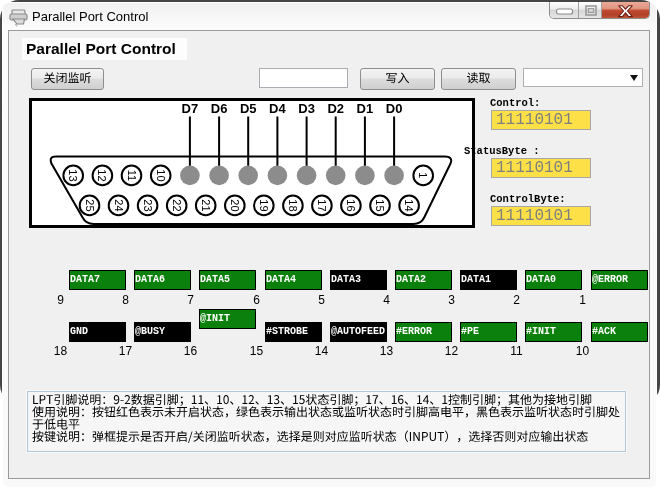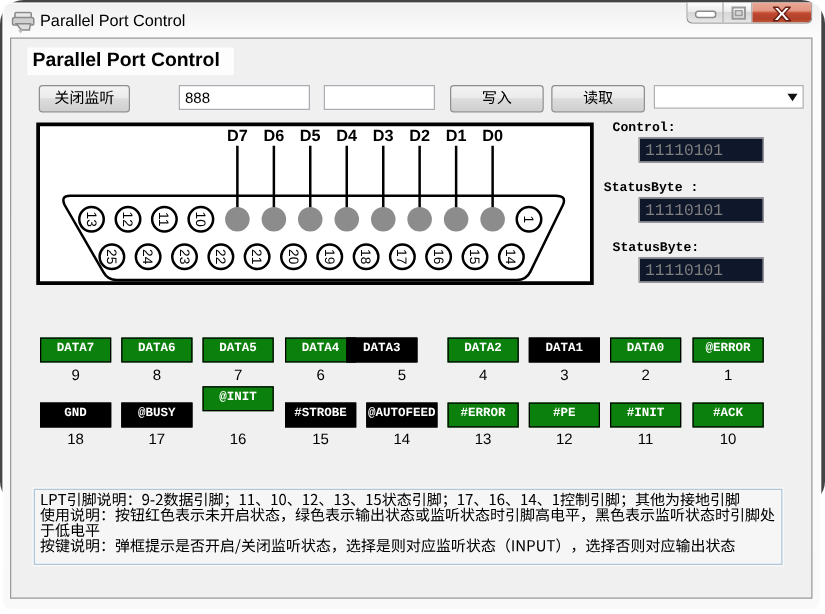--- a/index.html
+++ b/index.html
@@ -19,24 +19,24 @@
 #hdr { position:absolute; left:13px; top:7px; width:165px; height:22px; background:#fdfdfd;
   font-size:15.5px; font-weight:bold; line-height:21px; padding-left:4px; white-space:nowrap; }
 .btn { position:absolute; height:22px; background:linear-gradient(#f3f3f3,#ebebeb 45%,#dddddd 50%,#cfcfcf);
   border:1px solid #8e8e8e; border-radius:3px; }
 .inp { position:absolute; height:20px; background:#fff; border:1px solid #abadb3;
   font-size:12px; line-height:18px; padding-left:4px; color:#000; }
 #combo { position:absolute; left:514px; top:37px; width:120px; height:19px; background:#fff; border:1px solid #b0b0b0; }
 #combo:after { content:""; position:absolute; right:4px; top:6px; border:4.5px solid transparent; border-top:6px solid #111; }
 #dbox { position:absolute; left:20px; top:67px; width:446px; height:130px; background:#fff; border:3px solid #000; }
 .mlab { position:absolute; font-family:"Liberation Mono",monospace; font-weight:bold; font-size:10.5px; color:#000; white-space:nowrap; }
-.mfield { position:absolute; left:482px; width:100px; height:20px; background:#0f172a; border:1px solid #a7a7a7;
-  font-family:"Liberation Mono",monospace; font-size:13px; color:#7f7f7f; line-height:19px; padding-left:4px;margin-left:20px; }
-.plab { position:absolute; width:57px; height:20px; border:1px solid #000; color:#fff; text-align:center;
-  font-family:"Liberation Mono",monospace; font-weight:bold; font-size:10px; line-height:18px; white-space:nowrap; overflow:hidden; }
+.mfield { position:absolute; left:482px; width:100px; height:20px; background:#fde047; border:1px solid #a7a7a7;
+  font-family:"Liberation Mono",monospace; font-size:16px; color:#7f7f7f; line-height:19px; padding-left:4px; }
+.plab { position:absolute; width:57px; height:20px; border:1px solid #000; color:#fff; text-align:left;
+  font-family:"Liberation Mono",monospace; font-weight:bold; font-size:10px; line-height:18px; white-space:nowrap; overflow:hidden;margin-left:37px; }
 .lg { background:#0c800c; }
 .lk { background:#000; }
 .pnum { position:absolute; width:57px; text-align:center; font-size:12px; color:#000; }
 #note { position:absolute; left:18px; top:360px; width:599px; height:61px; background:#f6f6f6;
   border:1px solid #afc7d8; box-shadow: 0 0 0 1px #fafafa; }
 </style></head><body>
 <div id="win">
   <div id="frame"></div>
   <svg width="20" height="18" viewBox="0 0 20 18" style="position:absolute;left:9px;top:9px">
       <rect x="3" y="1" width="13" height="5" rx="1" fill="#e8e8e8" stroke="#8a8a8a" stroke-width="1.2"></rect>
@@ -63,21 +63,20 @@
         </svg>
       </div>
   </div>
   <div id="client">
     <div id="hdr">Parallel Port Control</div>
     <div class="btn" style="left:22px;top:37px;width:73px">
         <svg width="73" height="22" viewBox="0 0 73 22" style="position:absolute;left:-1px;top:-1px">
           <path d="M15.2 4.8C15.7 5.4 16.2 6.3 16.4 6.8H14.0V7.7H18.0V9.2C18.0 9.4 18.0 9.6 18.0 9.9H13.3V10.8H17.8C17.4 12.1 16.3 13.4 13.1 14.5C13.3 14.7 13.6 15.1 13.7 15.3C16.8 14.2 18.1 12.8 18.7 11.4C19.7 13.3 21.2 14.6 23.4 15.2C23.5 15.0 23.8 14.6 24.0 14.4C21.8 13.8 20.2 12.5 19.3 10.8H23.7V9.9H19.0L19.1 9.2V7.7H23.1V6.8H20.7C21.1 6.2 21.6 5.4 22.0 4.7L21.0 4.3C20.7 5.1 20.2 6.1 19.7 6.8H16.4L17.2 6.4C17.0 5.8 16.5 5.0 15.9 4.4Z M25.6 7.0V15.3H26.5V7.0ZM25.7 4.8C26.3 5.4 27.0 6.1 27.2 6.6L28.0 6.1C27.7 5.6 27.0 4.9 26.4 4.4ZM31.3 6.6V8.2H27.4V9.1H30.7C29.9 10.4 28.5 11.6 26.9 12.5C27.1 12.6 27.3 12.9 27.5 13.1C29.0 12.3 30.3 11.1 31.3 9.8V13.1C31.3 13.3 31.2 13.4 31.0 13.4C30.8 13.4 30.1 13.4 29.4 13.4C29.5 13.6 29.7 14.0 29.7 14.2C30.7 14.2 31.3 14.2 31.7 14.1C32.1 14.0 32.2 13.7 32.2 13.2V9.1H33.9V8.2H32.2V6.6ZM28.8 4.9V5.8H34.6V14.2C34.6 14.3 34.5 14.4 34.3 14.4C34.2 14.4 33.6 14.4 33.1 14.4C33.2 14.6 33.3 15.0 33.3 15.2C34.1 15.2 34.7 15.2 35.0 15.1C35.3 14.9 35.5 14.7 35.5 14.2V4.9Z M44.1 8.1C45.0 8.7 46.0 9.6 46.5 10.1L47.2 9.6C46.7 9.0 45.6 8.2 44.8 7.6ZM40.3 4.3V10.0H41.2V4.3ZM38.0 4.7V9.6H38.8V4.7ZM43.9 4.3C43.5 6.1 42.7 7.7 41.6 8.8C41.9 8.9 42.2 9.2 42.4 9.3C43.0 8.7 43.5 7.8 44.0 6.8H47.8V6.0H44.3C44.5 5.5 44.6 5.0 44.8 4.5ZM38.4 10.7V14.2H37.1V15.0H48.0V14.2H46.7V10.7ZM39.3 14.2V11.5H40.9V14.2ZM41.7 14.2V11.5H43.3V14.2ZM44.2 14.2V11.5H45.8V14.2Z M54.2 5.5V8.7C54.2 10.5 54.1 13.0 52.8 14.7C53.0 14.8 53.4 15.1 53.5 15.3C54.8 13.5 55.1 11.0 55.1 9.0H57.4V15.3H58.4V9.0H59.9V8.2H55.1V6.2C56.6 5.9 58.2 5.5 59.4 5.0L58.6 4.3C57.6 4.8 55.8 5.3 54.2 5.5ZM49.4 5.4V13.3H50.3V12.4H52.7V5.4ZM50.3 6.2H51.8V11.5H50.3Z" fill="#000"></path>
         </svg>
       </div>
-    <div class="inp" style="left:134px;top:37px;width:105px">888</div>
     <div class="inp" style="left:250px;top:37px;width:89px"></div>
     <div class="btn" style="left:351px;top:37px;width:75px">
         <svg width="75" height="22" viewBox="0 0 75 22" style="position:absolute;left:-1px;top:-1px">
           <path d="M26.4 4.9V7.3H27.3V5.8H35.6V7.3H36.6V4.9ZM26.6 11.8V12.7H33.4V11.8ZM29.1 6.0C28.8 7.4 28.4 9.4 28.1 10.5H34.4C34.2 12.9 33.9 13.9 33.6 14.2C33.5 14.3 33.3 14.4 33.0 14.4C32.7 14.4 31.9 14.3 31.1 14.3C31.3 14.5 31.4 14.9 31.4 15.1C32.2 15.2 33.0 15.2 33.3 15.2C33.8 15.1 34.1 15.1 34.4 14.8C34.8 14.3 35.1 13.1 35.4 10.1C35.4 10.0 35.4 9.7 35.4 9.7H29.2L29.6 8.2H35.1V7.4H29.7L30.0 6.1Z M41.0 5.3C41.8 5.9 42.4 6.5 43.0 7.3C42.2 10.7 40.7 13.1 38.0 14.5C38.2 14.7 38.7 15.1 38.8 15.2C41.3 13.8 42.8 11.6 43.7 8.5C45.0 10.9 45.9 13.7 48.6 15.2C48.7 14.9 48.9 14.4 49.1 14.2C45.1 11.8 45.4 7.3 41.6 4.5Z" fill="#000"></path>
         </svg>
       </div>
     <div class="btn" style="left:432px;top:37px;width:75px">
         <svg width="75" height="22" viewBox="0 0 75 22" style="position:absolute;left:-1px;top:-1px">
           <path d="M30.8 8.9C31.5 9.3 32.2 9.8 32.6 10.1L33.0 9.6C32.6 9.3 31.8 8.8 31.2 8.5ZM29.9 10.0C30.6 10.4 31.3 10.9 31.7 11.3L32.1 10.8C31.8 10.4 31.0 9.9 30.4 9.6ZM33.7 13.1C34.7 13.7 35.9 14.7 36.4 15.4L37.0 14.8C36.4 14.1 35.2 13.2 34.2 12.6ZM26.8 5.1C27.4 5.7 28.2 6.5 28.6 7.0L29.2 6.3C28.8 5.8 28.0 5.1 27.3 4.6ZM29.9 7.2V8.0H35.7C35.5 8.5 35.4 9.1 35.2 9.4L35.9 9.6C36.2 9.1 36.5 8.2 36.7 7.4L36.2 7.2L36.0 7.2H33.7V6.2H36.2V5.4H33.7V4.3H32.8V5.4H30.3V6.2H32.8V7.2ZM33.2 8.5V9.9C33.2 10.4 33.1 10.8 33.0 11.3H29.7V12.1H32.7C32.2 13.1 31.3 14.0 29.5 14.7C29.6 14.8 29.9 15.2 30.0 15.4C32.2 14.5 33.2 13.3 33.7 12.1H36.9V11.3H33.9C34.0 10.9 34.0 10.4 34.0 9.9V8.5ZM26.0 8.0V8.9H27.8V13.3C27.8 13.9 27.4 14.3 27.2 14.4C27.3 14.6 27.6 14.9 27.7 15.1V15.1C27.8 14.8 28.2 14.6 30.0 13.0C29.9 12.8 29.8 12.5 29.7 12.2L28.6 13.1V8.0Z M47.7 6.5C47.4 8.3 46.9 9.8 46.3 11.1C45.6 9.8 45.2 8.2 45.0 6.5ZM43.6 5.6V6.5H44.2C44.5 8.6 45.0 10.5 45.8 12.0C45.0 13.2 44.2 14.0 43.2 14.6C43.5 14.8 43.7 15.1 43.8 15.3C44.7 14.7 45.5 13.9 46.2 12.9C46.8 13.9 47.6 14.6 48.5 15.2C48.6 15.0 48.9 14.7 49.1 14.5C48.1 14.0 47.4 13.1 46.7 12.1C47.7 10.4 48.3 8.3 48.6 5.7L48.1 5.6L47.9 5.6ZM38.0 12.8 38.2 13.7 41.8 13.0V15.3H42.6V12.9L43.7 12.7L43.7 11.9L42.6 12.1V5.7H43.5V4.8H38.1V5.7H38.9V12.7ZM39.7 5.7H41.8V7.3H39.7ZM39.7 8.1H41.8V9.9H39.7ZM39.7 10.7H41.8V12.2L39.7 12.5Z" fill="#000"></path>
         </svg>
@@ -141,29 +140,29 @@
           <circle cx="318.9" cy="104.4" r="9.8" fill="#fff" stroke="#000" stroke-width="2"></circle>
           <text transform="translate(318.9,104.4) rotate(90)" text-anchor="middle" dy="4" font-family="Liberation Sans, sans-serif" font-size="11" fill="#000">16</text>
           <circle cx="348.0" cy="104.4" r="9.8" fill="#fff" stroke="#000" stroke-width="2"></circle>
           <text transform="translate(348.0,104.4) rotate(90)" text-anchor="middle" dy="4" font-family="Liberation Sans, sans-serif" font-size="11" fill="#000">15</text>
           <circle cx="377.1" cy="104.4" r="9.8" fill="#fff" stroke="#000" stroke-width="2"></circle>
           <text transform="translate(377.1,104.4) rotate(90)" text-anchor="middle" dy="4" font-family="Liberation Sans, sans-serif" font-size="11" fill="#000">14</text>
         </svg>
       </div>
     <div class="mlab" style="left:481px;top:66px">Control:</div>
     <div class="mfield" style="top:79px">11110101</div>
-    <div class="mlab" style="left:474px;top:114px">StatusByte :</div>
+    <div class="mlab" style="left:455px;top:114px">StatusByte :</div>
     <div class="mfield" style="top:127px">11110101</div>
-    <div class="mlab" style="left:481px;top:162px">StatusByte:</div>
+    <div class="mlab" style="left:481px;top:162px">ControlByte:</div>
     <div class="mfield" style="top:175px">11110101</div>
     <div class="plab lg" style="left:23px;top:239px">DATA7</div>
       <div class="plab lg" style="left:88px;top:239px">DATA6</div>
       <div class="plab lg" style="left:153px;top:239px">DATA5</div>
       <div class="plab lg" style="left:219px;top:239px">DATA4</div>
-      <div class="plab lk" style="left:268px;top:239px">DATA3</div>
+      <div class="plab lk" style="left:284px;top:239px">DATA3</div>
       <div class="plab lg" style="left:349px;top:239px">DATA2</div>
       <div class="plab lk" style="left:414px;top:239px">DATA1</div>
       <div class="plab lg" style="left:479px;top:239px">DATA0</div>
       <div class="plab lg" style="left:545px;top:239px">@ERROR</div>
       <div class="pnum" style="left:23px;top:262px">9</div>
       <div class="pnum" style="left:88px;top:262px">8</div>
       <div class="pnum" style="left:153px;top:262px">7</div>
       <div class="pnum" style="left:219px;top:262px">6</div>
       <div class="pnum" style="left:284px;top:262px">5</div>
       <div class="pnum" style="left:349px;top:262px">4</div>

